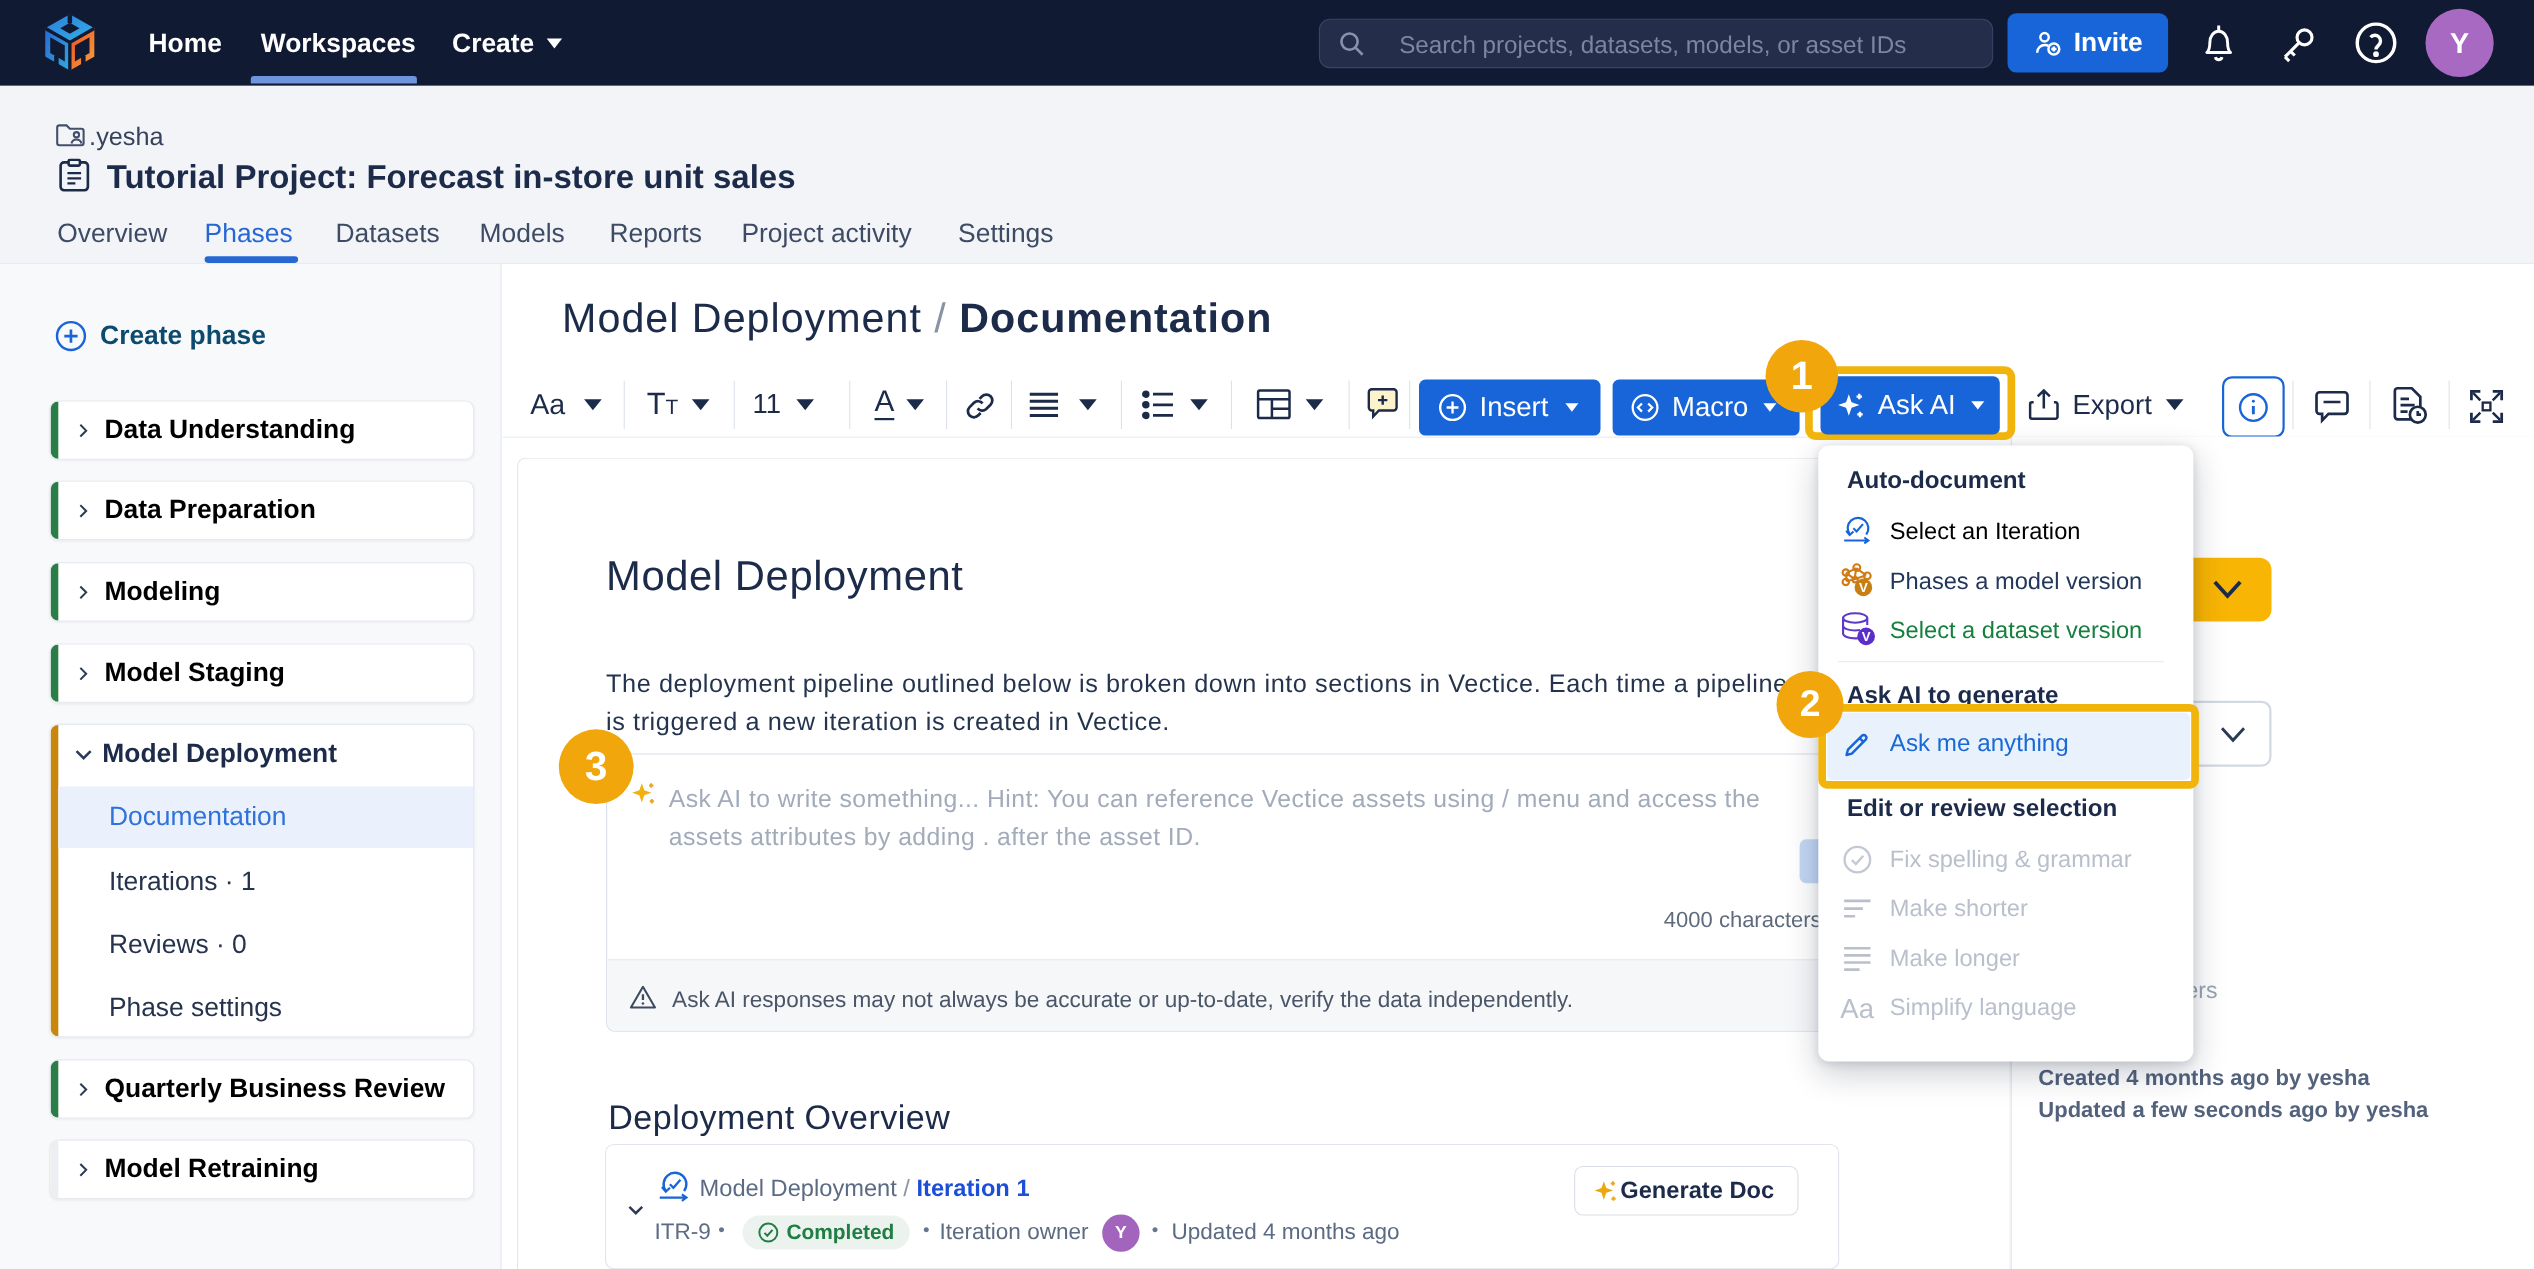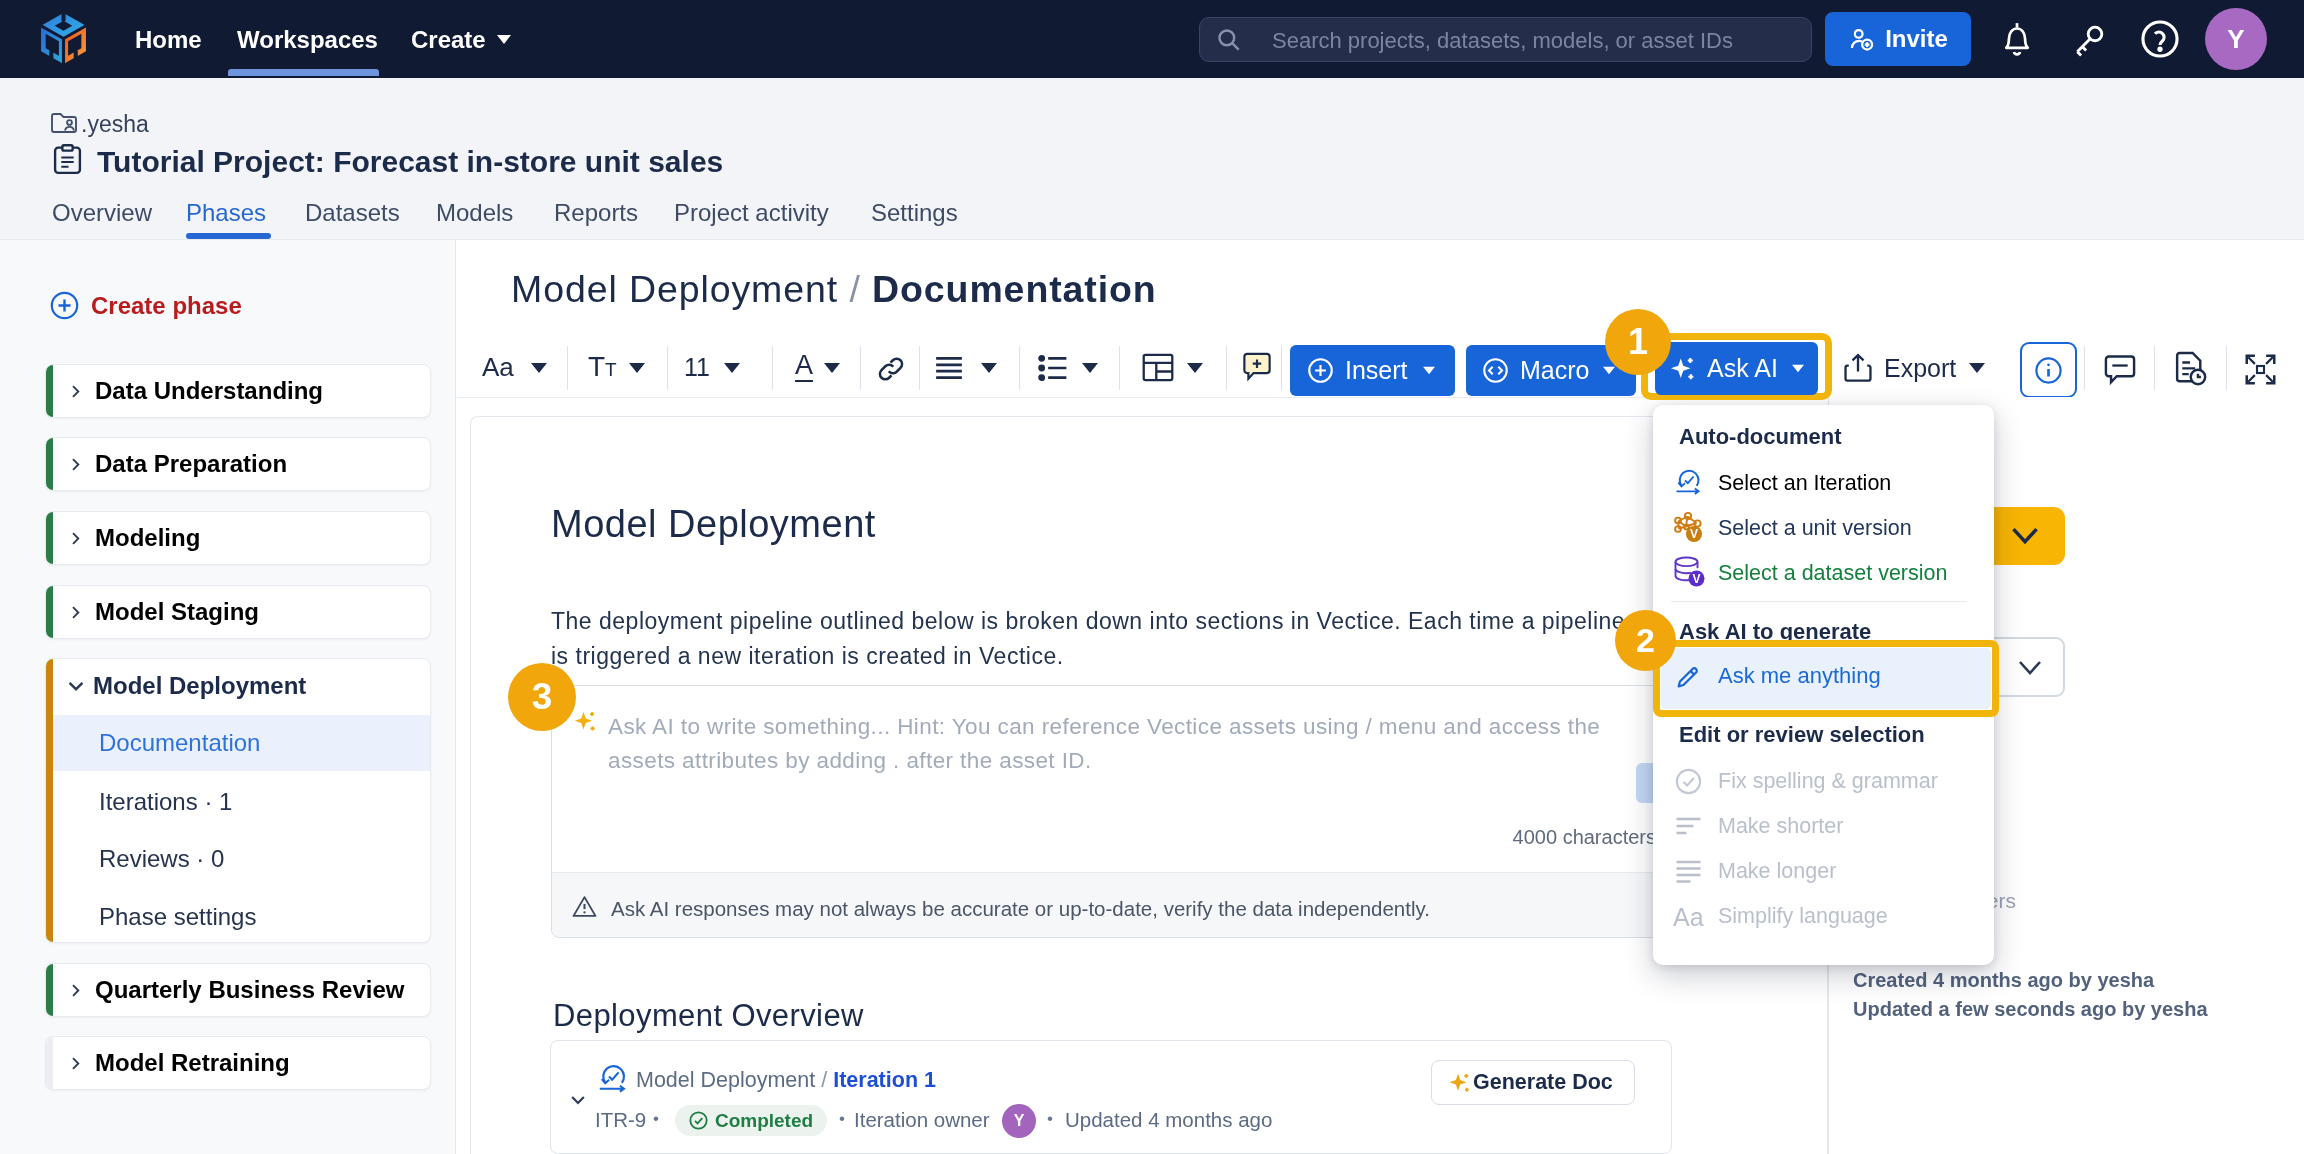--- a/index.html
+++ b/index.html
@@ -107,21 +107,21 @@
 <div class="abs" style="left:436px;top:199px;font-size:24px;color:#3e4b64">Models</div>
 <div class="abs" style="left:554px;top:199px;font-size:24px;color:#3e4b64">Reports</div>
 <div class="abs" style="left:674px;top:199px;font-size:24px;color:#3e4b64">Project activity</div>
 <div class="abs" style="left:871px;top:199px;font-size:24px;color:#3e4b64">Settings</div>
 
 <div class="abs" style="left:0;top:240px;width:456px;height:914px;background:#f8f9fb;border-right:1px solid #e4e7ec"></div>
 <svg class="abs" style="left:50px;top:291px" width="29" height="29" viewBox="0 0 24 24" fill="none" stroke="#1765d8" stroke-width="1.8">
       <circle cx="12" cy="12" r="10.5"></circle>
       <path d="M12 7 v10 M7 12 h10" stroke-width="2"></path>
     </svg>
-<div class="abs" style="left:91px;top:292px;font-size:24px;font-weight:bold;color:#b91c1c">Create phase</div>
+<div class="abs" style="left:91px;top:292px;font-size:24px;font-weight:bold;color:#0c4a6e">Create phase</div>
 
 <div class="abs phasecard" style="top:364px">
       <span class="pbar" style="background:#2a7d46"></span>
       <svg class="pchev2" width="17" height="17" viewBox="0 0 24 24" fill="none" stroke="#2c3a55" stroke-width="2.6">
         <path d="M8.5 4.5 L16 12 L8.5 19.5"></path>
       </svg>
       <span class="pname">Data Understanding</span>
     </div>
 <div class="abs phasecard" style="top:437px">
       <span class="pbar" style="background:#2a7d46"></span>
@@ -364,21 +364,21 @@
         <path d="M6.5 10 L15.5 5.5 M6.5 10 L14 15.5 M6.5 17.5 L14 15.5 M6.5 17.5 L6.5 10 M15.5 5.5 L24.5 12 M14 15.5 L24.5 12 M15.5 5.5 L14 15.5"></path>
         <circle cx="6" cy="9.5" r="2.9"></circle>
         <circle cx="6" cy="18" r="2.9"></circle>
         <circle cx="16" cy="5" r="3.1"></circle>
         <circle cx="25.5" cy="12.5" r="3.1"></circle>
         <circle cx="14.5" cy="16" r="2.4"></circle>
       </g>
       <circle cx="22" cy="23" r="8" fill="#c87e10"></circle>
       <text x="22" y="27.2" font-size="12" font-weight="bold" fill="#fff" text-anchor="middle" font-family="Liberation Sans">V</text>
     </svg>
-<div class="abs" style="left:1718px;top:516px;font-size:21.5px;color:#23375a;z-index:31">Select a unit version</div>
+<div class="abs" style="left:1718px;top:516px;font-size:21.5px;color:#23375a;z-index:31">Phases a model version</div>
 <svg class="abs" style="left:1673px;top:555px;z-index:31" width="34" height="34" viewBox="0 0 34 34">
       <g fill="none" stroke="#5f37c9" stroke-width="1.9">
         <ellipse cx="13.5" cy="6.8" rx="11" ry="4.3"></ellipse>
         <path d="M2.5 6.8 V21 c0 2.4 4.9 4.3 11 4.3 1 0 2-.1 2.9-.2"></path>
         <path d="M24.5 6.8 v6.4"></path>
         <path d="M2.5 13.9 c0 2.4 4.9 4.3 11 4.3 1.6 0 3.1-.1 4.4-.4"></path>
       </g>
       <circle cx="23.5" cy="23.5" r="8" fill="#5b2ecc"></circle>
       <text x="23.5" y="27.7" font-size="12" font-weight="bold" fill="#fff" text-anchor="middle" font-family="Liberation Sans">V</text>
     </svg>

